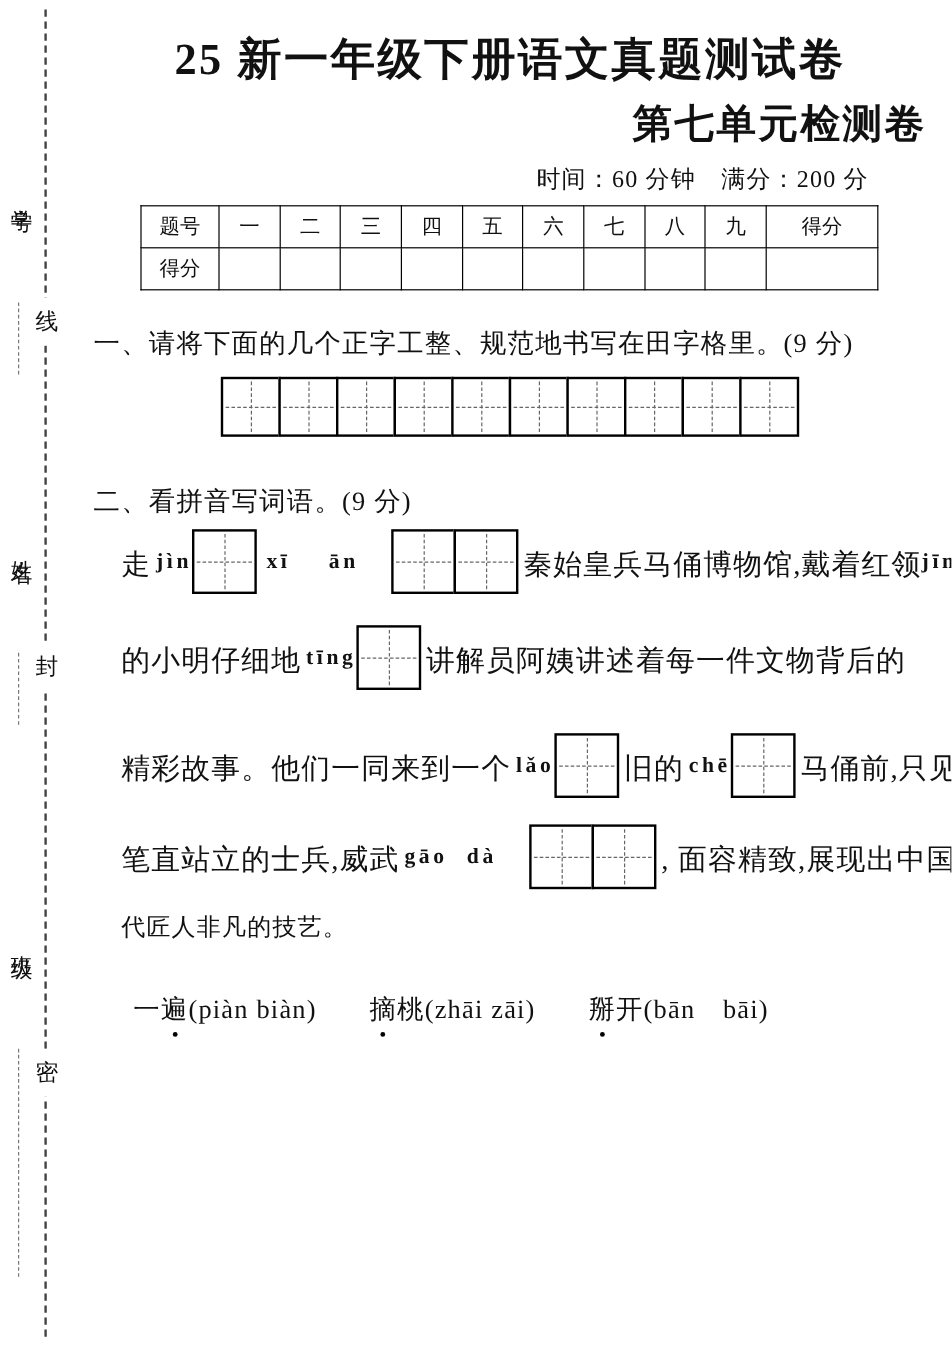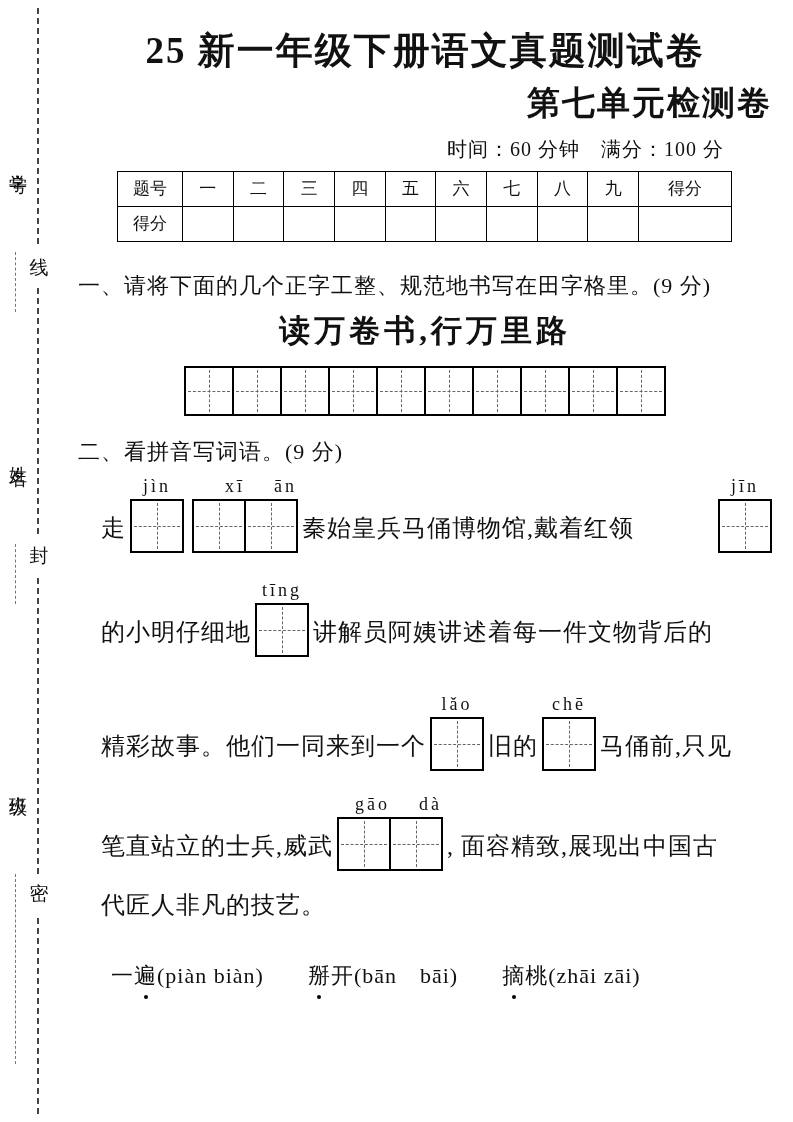--- a/index.html
+++ b/index.html
@@ -20,47 +20,47 @@
   .subtitle{font-size:33px;font-weight:700;text-align:right;margin:8px 0 0 0;letter-spacing:2px;}
   .meta{font-size:20px;text-align:right;padding-right:48px;margin-top:10px;letter-spacing:1px;}
   
   .score-table{border-collapse:collapse;table-layout:fixed;width:615px;margin:8px 0 0 39px;}
   .score-table td{border:1.8px solid #000;height:34px;text-align:center;font-size:17px;padding:0;}
   .score-table td.c-first{width:64px;}
   .score-table td.c-last{width:92px;}
   
   .sec-heading{font-size:22px;font-weight:400;letter-spacing:1px;line-height:1.3;}
   .h1sp{margin-top:30px;}
-  .h2sp{margin-top:22px;}
+  .h2sp{margin-top:40px;}
   .h3sp{margin-top:26px;}
   
   .copy-text{font-size:31px;font-weight:700;text-align:center;letter-spacing:4px;margin-top:10px;}
   .tian-grid{display:flex;justify-content:center;margin-top:14px;}
   .cell{width:50px;height:50px;border:2px solid #000;position:relative;background:#fff;box-sizing:border-box;}
   .cell + .cell{margin-left:-2px;}
   .cell::before{content:'';position:absolute;left:2px;right:2px;top:50%;border-top:1.5px dashed #666;}
   .cell::after{content:'';position:absolute;top:2px;bottom:2px;left:50%;border-left:1.5px dashed #666;}
   
   .pline{display:flex;align-items:flex-end;font-size:24px;letter-spacing:1px;padding-left:23px;}
   .pline .t{white-space:pre;margin-bottom:9px;}
-  .pbox{display:inline-flex;flex-direction:column;align-items:center;margin:0 4px;}
+  .pbox{display:inline-flex;flex-direction:row;align-items:center;margin:0 4px;font-weight:bold;}
   .py{font-size:18px;letter-spacing:3px;height:24px;line-height:22px;text-align:center;white-space:pre;}
   .py-row{display:flex;height:24px;}
-  .py-row span{width:52px;text-align:right;font-size:18px;letter-spacing:3px;line-height:22px;}
+  .py-row span{width:52px;text-align:left;font-size:18px;letter-spacing:3px;line-height:22px;}
   .abox{width:54px;height:54px;border:2px solid #000;position:relative;background:#fff;box-sizing:border-box;}
   .abox::before{content:'';position:absolute;left:2px;right:2px;top:50%;border-top:1.5px dashed #666;}
   .abox::after{content:'';position:absolute;top:2px;bottom:2px;left:50%;border-left:1.5px dashed #666;}
   .pair{display:flex;}
   .pair .abox + .abox{margin-left:-2px;}
   .push-right{margin-left:auto;margin-right:0;justify-content:flex-end;}
   .m-line1{margin-top:8px;}
   .m-line2{margin-top:26px;}
   .m-line3{margin-top:36px;}
   .m-line4{margin-top:22px;}
-  .plain-line{font-size:24px;letter-spacing:1px;padding-left:23px;margin-top:18px;}
+  .plain-line{font-size:20px;letter-spacing:1px;padding-left:23px;margin-top:18px;}
   
   .opt-row{display:flex;padding-left:33px;font-size:22px;letter-spacing:1px;}
   .r1sp{margin-top:18px;}
   .r2sp{margin-top:40px;}
   .word-item{white-space:pre;margin-right:44px;}
   .em{position:relative;display:inline-block;}
   .em::after{content:'';position:absolute;width:4px;height:4px;background:#000;border-radius:50%;
     left:50%;transform:translateX(-50%);bottom:-8px;}
 </style>
 </head>
@@ -77,21 +77,21 @@
   <div class="seal-blank" style="top:252px;height:60px"></div>
   <div class="seal-label" style="top:452px">姓名：</div>
   <div class="seal-blank" style="top:544px;height:60px"></div>
   <div class="seal-label" style="top:782px">班级：</div>
   <div class="seal-blank" style="top:874px;height:190px"></div>
 
   <div class="content">
 
     <div class="title">25 新一年级下册语文真题测试卷</div>
     <div class="subtitle">第七单元检测卷</div>
-    <div class="meta">时间：60 分钟　满分：100 分</div>
+    <div class="meta">时间：60 分钟　满分：200 分</div>
 
     <table class="score-table">
       <tbody>
           <tr>
         <td class="c-first">题号</td>
         <td>一</td>
         <td>二</td>
         <td>三</td>
         <td>四</td>
         <td>五</td>
@@ -111,21 +111,20 @@
         <td></td>
         <td></td>
         <td></td>
         <td></td>
         <td></td>
       </tr>
     </tbody>
       </table>
 
     <div class="sec-heading h1sp">一、请将下面的几个正字工整、规范地书写在田字格里。(9 分)</div>
-    <div class="copy-text">读万卷书,行万里路</div>
     <div class="tian-grid">
       <span class="cell"></span>
       <span class="cell"></span>
       <span class="cell"></span>
       <span class="cell"></span>
       <span class="cell"></span>
       <span class="cell"></span>
       <span class="cell"></span>
       <span class="cell"></span>
       <span class="cell"></span>
@@ -194,18 +193,18 @@
       </span>
       <span class="t">, 面容精致,展现出中国古</span>
     </div>
 
     <div class="plain-line">代匠人非凡的技艺。</div>
 
 
 
     <div class="opt-row r2sp">
       <span class="word-item"><span>一</span><span class="em">遍</span><span></span><span>(piàn biàn)</span></span>
+      <span class="word-item"><span></span><span class="em">摘</span><span>桃</span><span>(zhāi zāi)</span></span>
       <span class="word-item"><span></span><span class="em">掰</span><span>开</span><span>(bān　bāi)</span></span>
-      <span class="word-item"><span></span><span class="em">摘</span><span>桃</span><span>(zhāi zāi)</span></span>
     </div>
 
   </div>
 </div>
 
 </body></html>

